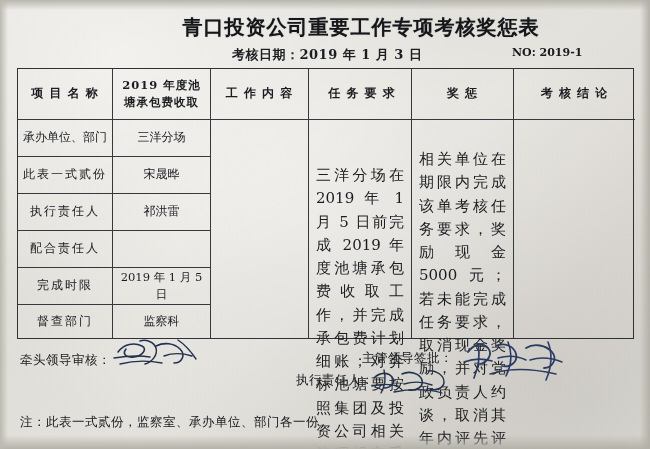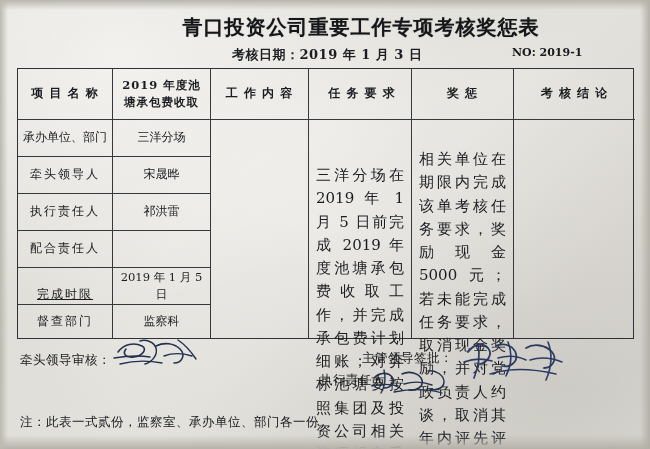--- a/index.html
+++ b/index.html
@@ -167,21 +167,21 @@
     position: absolute;
     left: 362px;
     top: 350px;
     font-family: "DejaVu Serif", "Liberation Serif", serif;
     font-size: 12.5px;
     color: #1a1c20;
     letter-spacing: 0.5px;
   }
   .sig-exec-label {
     position: absolute;
-    left: 320px;
+    left: 296px;
     top: 372px;
     font-family: Liberation Mono, monospace;
     font-size: 12.5px;
     color: #1a1c20;
     letter-spacing: 0.5px;
   }
   .note {
     position: absolute;
     left: 20px;
     top: 414px;
@@ -236,24 +236,24 @@
       <div class="hline" style="top:235px; width:192px;"></div>
 
       <div class="cell hdr" style="left:0; top:0; width:94px; height:50px;">项 目 名 称</div>
       <div class="cell hdr" style="left:95px; top:0; width:97px; height:50px; font-size:11.5px; line-height:1.5;">2019 年度池塘承包费收取</div>
       <div class="cell hdr wide-sp" style="left:193px; top:0; width:97px; height:50px;">工 作 内 容</div>
       <div class="cell hdr wide-sp" style="left:293px; top:0; width:102px; height:50px;">任 务 要 求</div>
       <div class="cell hdr wide-sp" style="left:394px; top:0; width:101px; height:50px;">奖 惩</div>
       <div class="cell hdr wide-sp" style="left:496px; top:0; width:121px; height:50px;">考 核 结 论</div>
 
       <div class="cell" style="left:0; top:51px; width:94px; height:36px;">承办单位、部门</div>
-      <div class="cell sp2" style="left:0; top:88px; width:94px; height:36px;">牵头领导人</div>
+      <div class="cell sp2" style="left:0; top:88px; width:94px; height:36px;">此表一式贰份</div>
       <div class="cell sp2" style="left:0; top:125px; width:94px; height:36px;">执行责任人</div>
       <div class="cell sp2" style="left:0; top:162px; width:94px; height:36px;">配合责任人</div>
-      <div class="cell sp2" style="left:0; top:208px; width:94px; height:36px;text-decoration:underline;">完成时限</div>
+      <div class="cell sp2" style="left:0; top:199px; width:94px; height:36px;">完成时限</div>
       <div class="cell sp2" style="left:0; top:236px; width:94px; height:34px;">督查部门</div>
 
       <div class="cell" style="left:95px; top:51px; width:97px; height:36px;text-align:right;">三洋分场</div>
       <div class="cell" style="left:95px; top:88px; width:97px; height:36px;">宋晟晔</div>
       <div class="cell" style="left:95px; top:125px; width:97px; height:36px;">祁洪雷</div>
       <div class="cell" style="left:95px; top:162px; width:97px; height:36px;"></div>
       <div class="cell" style="left:95px; top:199px; width:97px; height:36px; font-size:11.5px;">2019 年 1 月 5 日</div>
       <div class="cell" style="left:95px; top:236px; width:97px; height:34px;">监察科</div>
 
 

